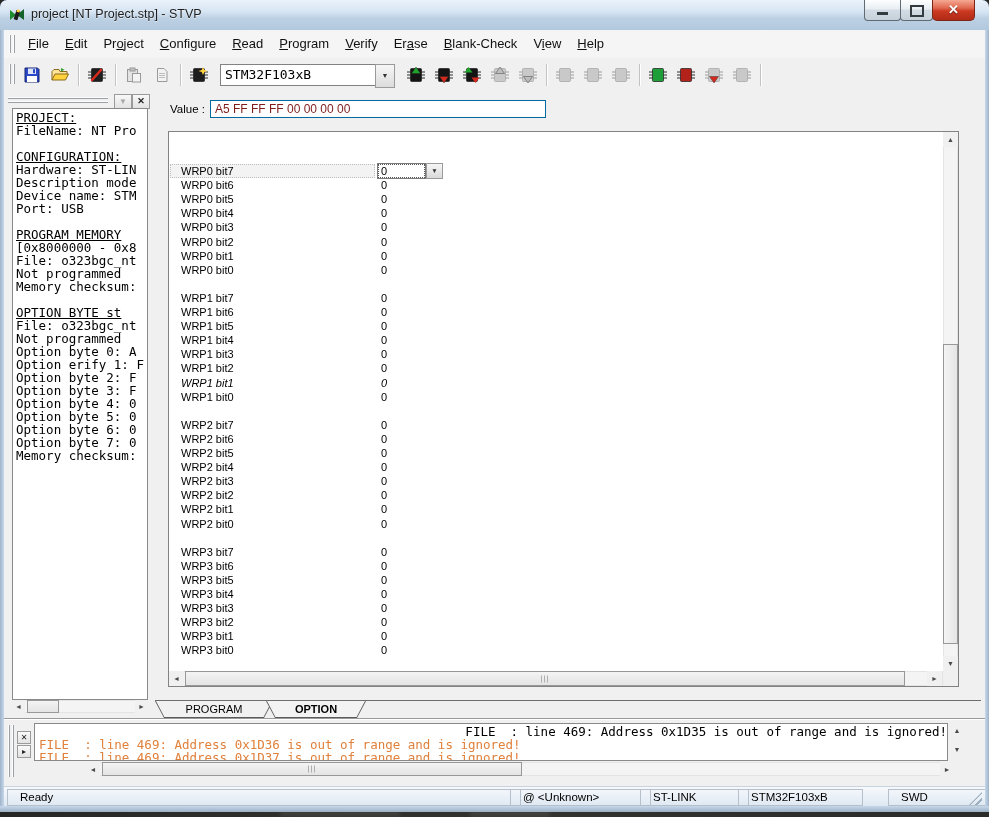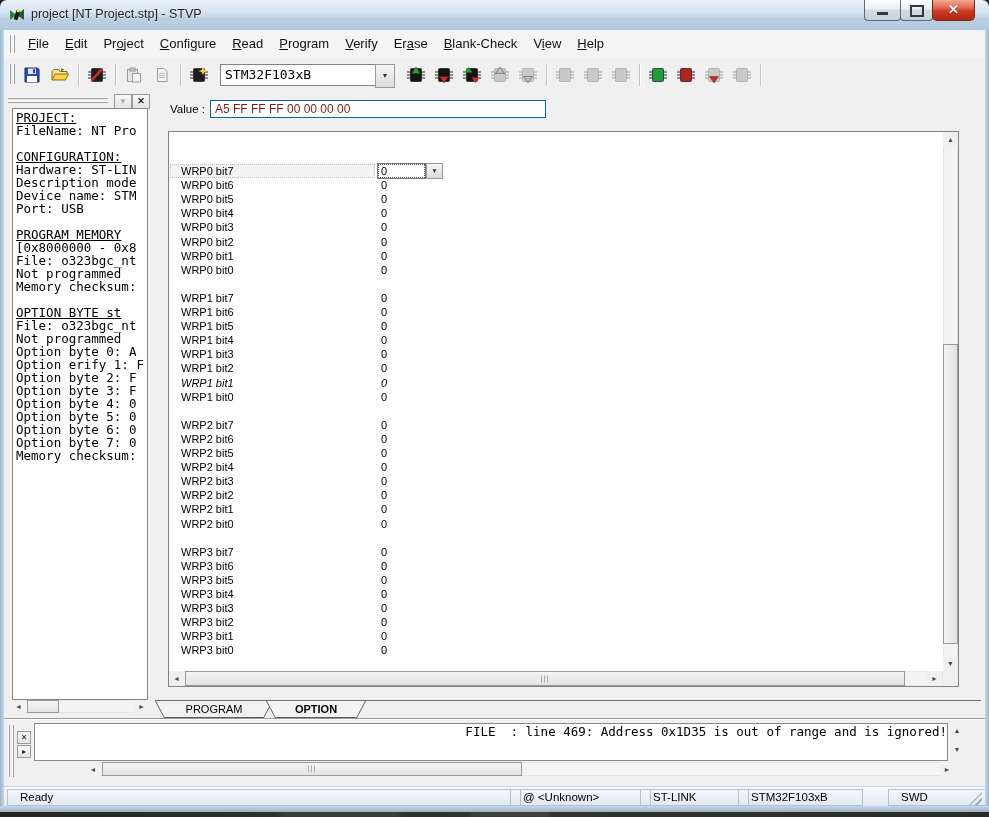--- a/index.html
+++ b/index.html
@@ -613,20 +613,22 @@
       <div class="output">
         <div class="vgrip" style="left:4px;top:6px;height:52px;"></div>
         <div class="out-btn" style="left:13px;top:12px;">
             <span>✕</span>
           </div>
         <div class="out-btn" style="left:13px;top:26px;">
             <span>▸</span>
           </div>
         <div class="out-white" id="out-log">
             <div class="oline" style="color: #000000; text-align: right;">FILE  : line 469: Address 0x1D35 is out of range and is ignored!</div>
+            <div class="oline" style="color: rgb(224, 129, 60);">FILE  : line 469: Address 0x1D36 is out of range and is ignored!</div>
+            <div class="oline" style="color: rgb(224, 129, 60);">FILE  : line 469: Address 0x1D37 is out of range and is ignored!</div>
           </div>
         <div class="out-hscroll">
           <div class="sb-track-h" style="left:0;top:0;width:868px;height:14px;"></div>
           <div class="sb-btn" style="left:0;top:0;width:14px;height:14px;">◄</div>
           <div class="sb-thumb h" style="left:16px;top:0;width:420px;height:14px;">
               <div class="sb-grip"></div>
             </div>
           <div class="sb-btn" style="right:0;top:0;width:14px;height:14px;">►</div>
         </div>
         <div class="out-vscroll">

